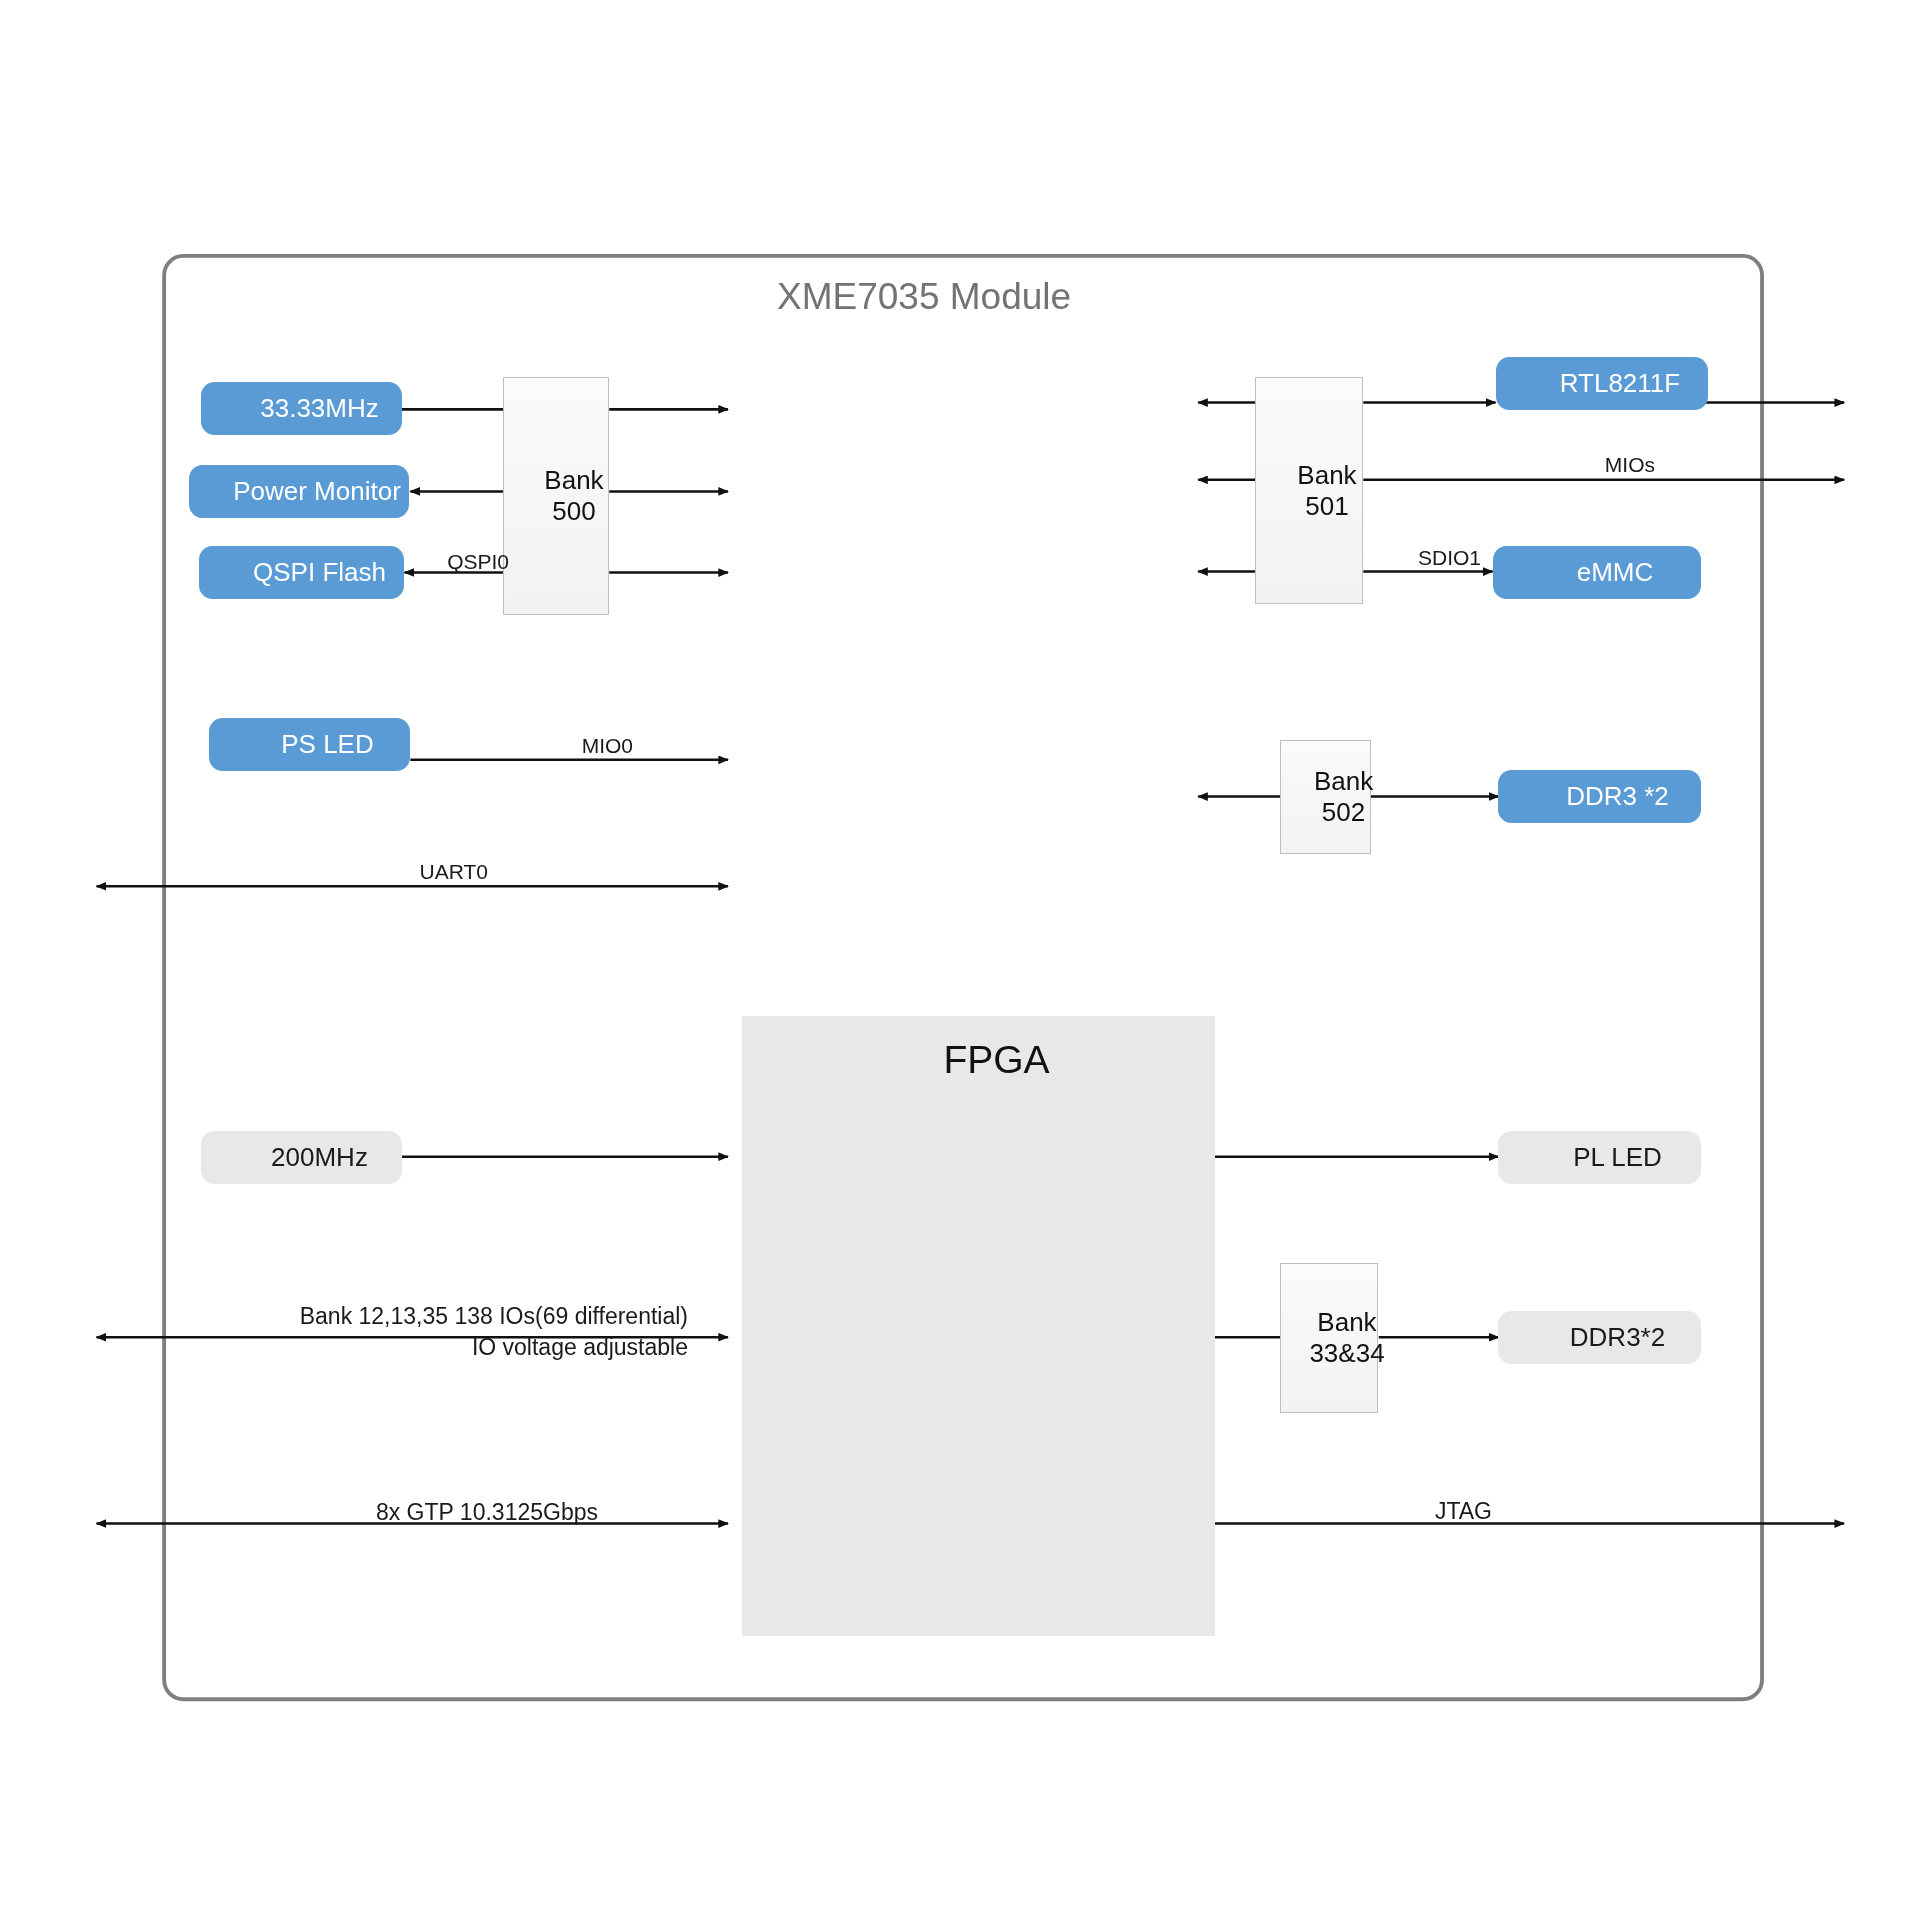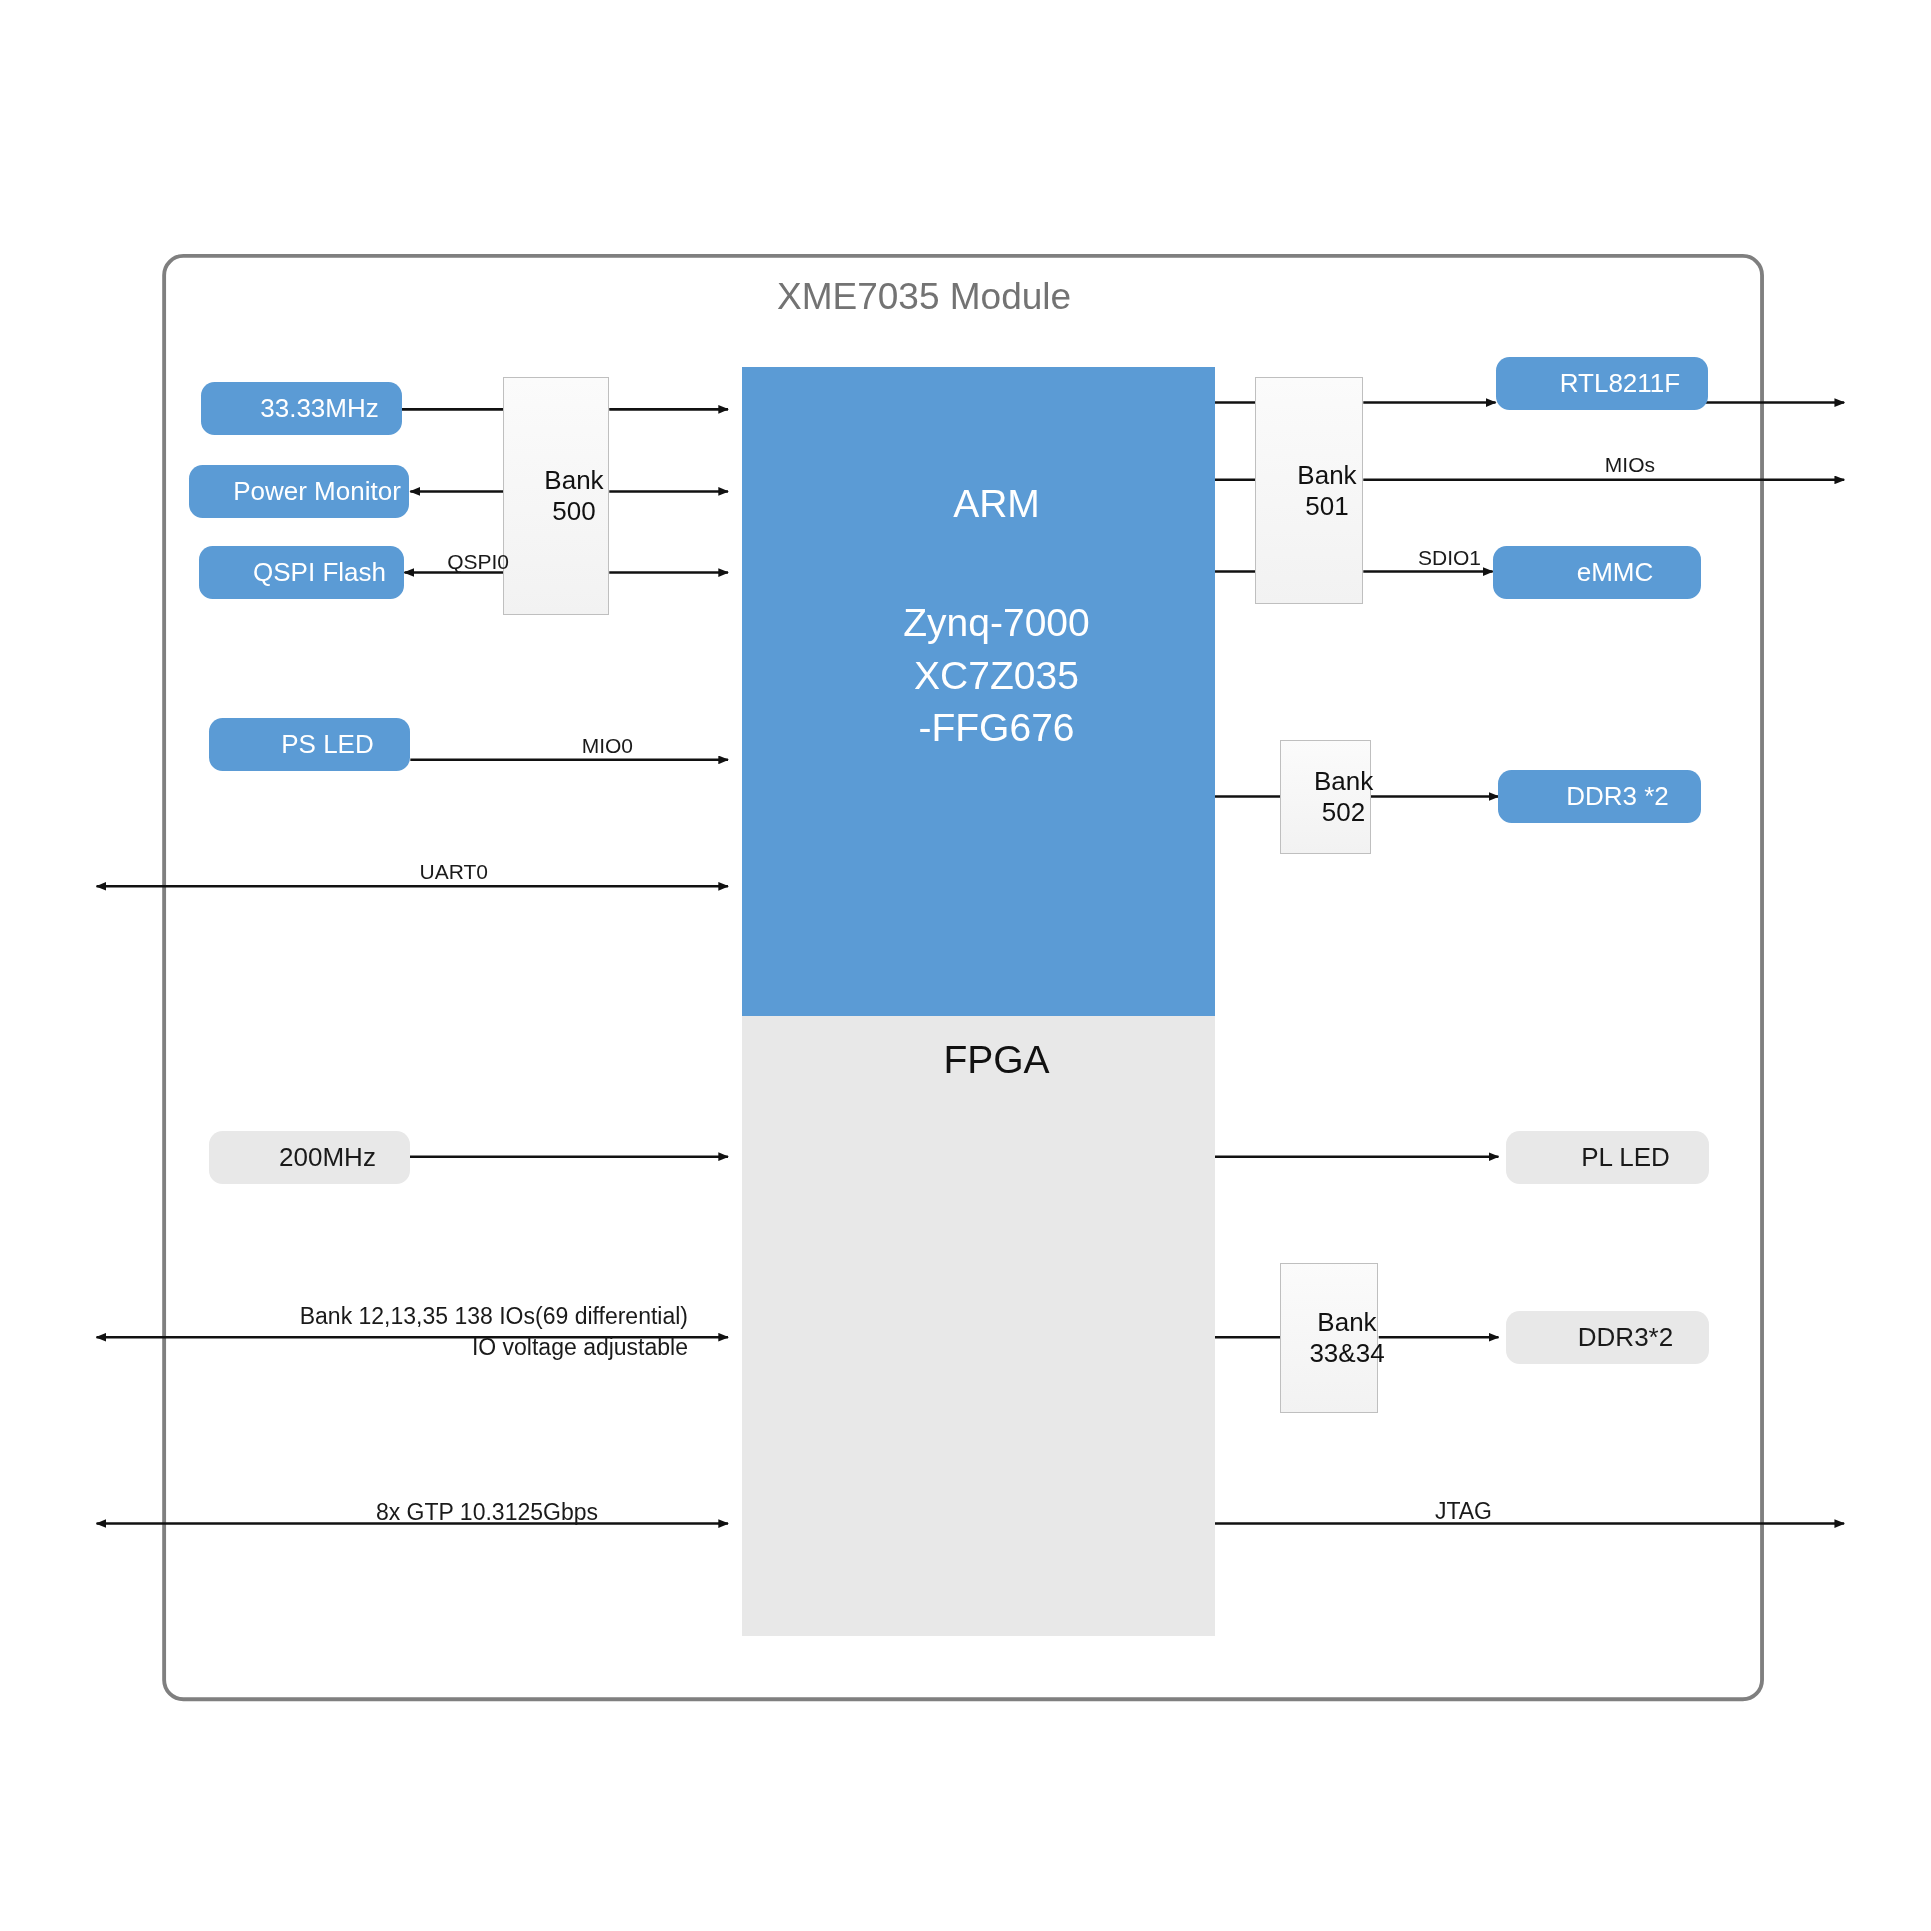--- a/index.html
+++ b/index.html
@@ -44,21 +44,20 @@
     color: #ffffff;
     border-radius: 13.5px;
     font-size: 26px;
   }
   
   .pill-grey {
     background: #E8E8E8;
     color: #1a1a1a;
     border-radius: 13.5px;
     font-size: 26px;
-    margin-left: 8px;
   }
   
   .bank-box {
     background: linear-gradient(to bottom, #fbfbfb, #f2f2f2);
     border: 1px solid #bfbfbf;
     color: #111111;
     font-size: 26px;
     flex-direction: column;
   }
   .bank-box span { display: block; }
@@ -170,28 +169,20 @@
 
       <line x1="100" y1="1578" x2="754" y2="1578" marker-start="url(#ahs)" marker-end="url(#ah)"></line>
 
       <line x1="1241" y1="1578" x2="1910" y2="1578" marker-start="url(#ahs)" marker-end="url(#ah)"></line>
 
     </g>
   </svg>
 
   <div class="module-title" style="left:777px; top:268px;">XME7035 Module</div>
 
-  <div class="node soc-ps" style="left:742px; top:367px; width:473px; height:649px;">
-    <div class="soc-arm-label">ARM</div>
-    <div class="soc-part">
-      <div>Zynq-7000</div>
-      <div>XC7Z035</div>
-      <div>-FFG676</div>
-    </div>
-  </div>
 
   <div class="node soc-pl" style="left:742px; top:1016px; width:473px; height:620px;">
     <div class="soc-fpga-label">FPGA</div>
   </div>
 
   <div class="node bank-box" style="left:503px; top:377px; width:106px; height:238px;">
     <span>Bank</span>
     <span>500</span>
   </div>
 

